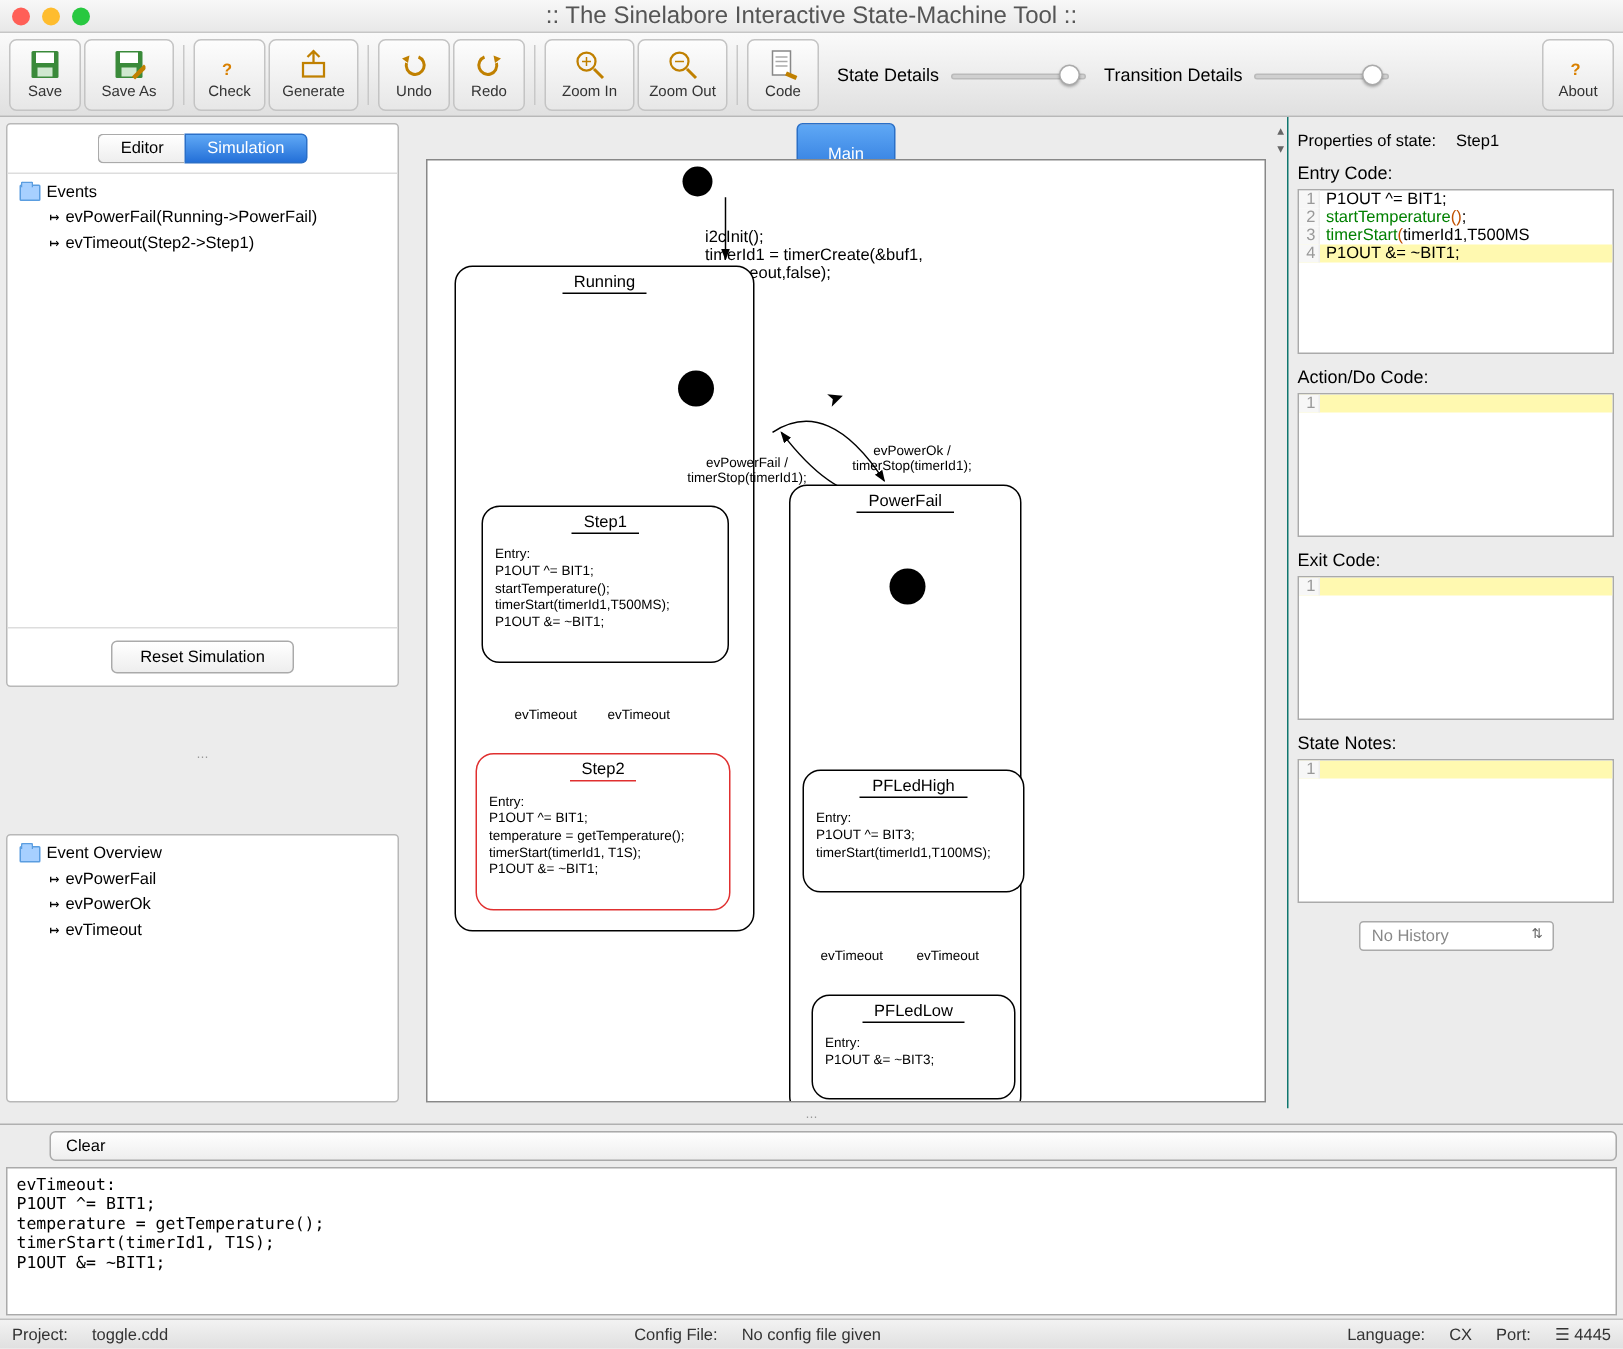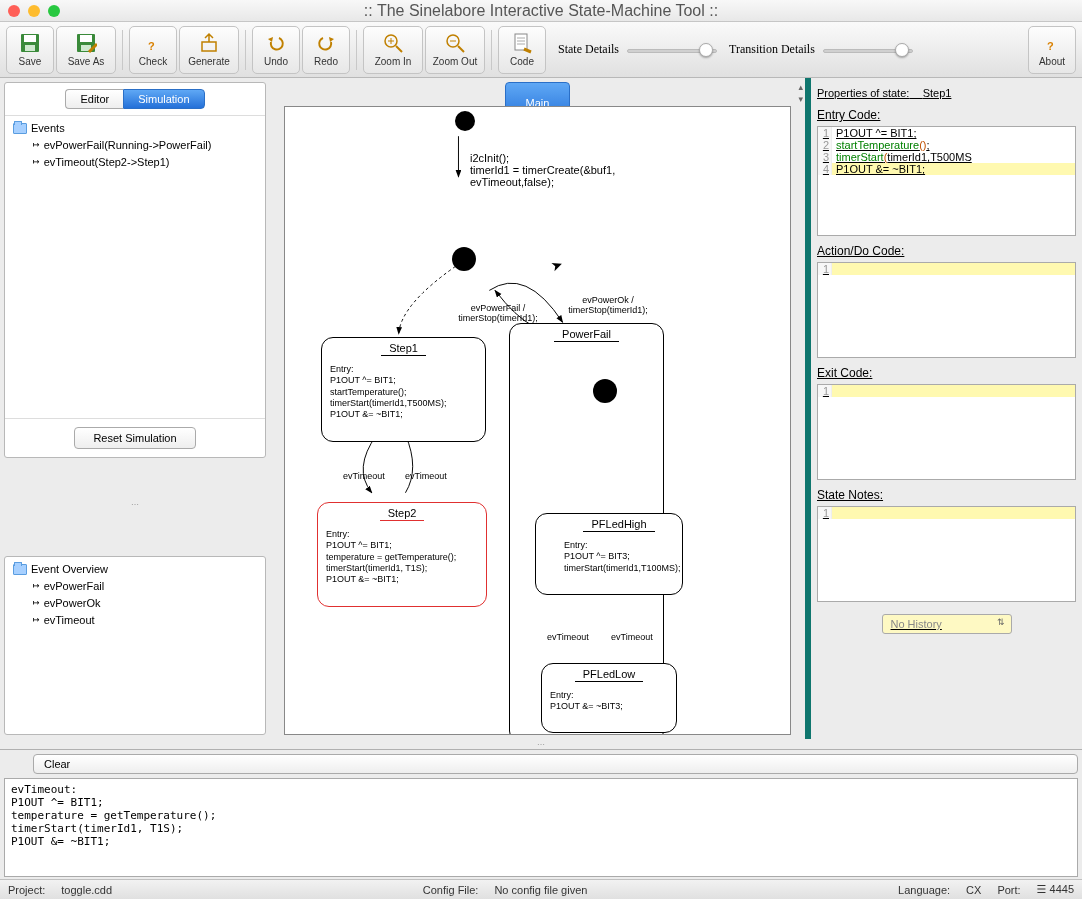--- a/index.html
+++ b/index.html
@@ -9,21 +9,21 @@
 .dot { width:12px; height:12px; border-radius:50%; }
 .dot.red{background:#ff5f57;}.dot.yellow{background:#febc2e;}.dot.green{background:#28c840;}
 .wintitle { position:absolute; left:0; right:0; text-align:center; color:#555; font-size:16px; pointer-events:none; }
 .toolbar { height:56px; background:linear-gradient(#fafafa,#e0e0e0); border-bottom:1px solid #b8b8b8; display:flex; align-items:center; padding:0 6px; gap:2px; }
 .tbtn { width:48px; height:48px; border:1px solid #c4c4c4; border-radius:5px; background:linear-gradient(#fdfdfd,#e7e7e7); display:flex; flex-direction:column; align-items:center; justify-content:center; gap:2px; cursor:pointer; }
 .tbtn.wide{width:60px;}
 .tbtn .ico{width:22px;height:22px;display:flex;align-items:center;justify-content:center;}
 .tbtn .lbl{font-size:10px;color:#333;}
 .tsep{width:1px;height:40px;background:#c8c8c8;margin:0 4px;}
 .slider-group{display:flex;align-items:center;gap:8px;margin-left:10px;}
-.slider-group .sl-label{font-size:12px;font-family:Liberation Serif, serif;}
+.slider-group .sl-label{font-size:12px;}
 .slider{width:90px;height:16px;position:relative;}
 .slider .track{position:absolute;top:7px;left:0;right:0;height:4px;background:#d0d0d0;border-radius:2px;border:1px solid #bbb;}
 .slider .thumb{position:absolute;top:1px;width:14px;height:14px;border-radius:50%;background:#fff;border:1px solid #aaa;box-shadow:0 1px 2px rgba(0,0,0,.3);}
 .tspacer{flex:1;}
 .main-row{flex:1;display:flex;overflow:hidden;}
 .left-col{width:270px;display:flex;flex-direction:column;padding:4px;gap:41px;}
 .panel{background:#fff;border:1px solid #b8b8b8;border-radius:3px;display:flex;flex-direction:column;overflow:hidden;}
 .panel.events{flex:0 0 376px;}
 .panel.overview{flex:1;margin-top:6px;}
 .tabs{display:flex;justify-content:center;padding:6px;border-bottom:1px solid #ddd;}
@@ -39,32 +39,32 @@
 .arrow-r{font-family:monospace;}
 .reset-row{padding:8px;border-top:1px solid #ddd;display:flex;justify-content:center;}
 .btn{border:1px solid #aaa;border-radius:4px;padding:4px 18px;background:linear-gradient(#fff,#eee);cursor:pointer;}
 .grip{height:10px;display:flex;justify-content:center;align-items:center;color:#999;font-size:8px;}
 .center-col{flex:1;position:relative;background:#ececec;padding:4px;}
 .main-tab-wrap{display:flex;justify-content:center;margin-bottom:4px;}
 .main-tab{background:linear-gradient(#5fa8f5,#2470d8);color:#fff;border:1px solid #2a6fc7;border-radius:4px;padding:14px 20px;cursor:pointer;}
 .canvas-wrap{position:absolute;top:28px;left:14px;right:14px;bottom:4px;background:#fff;border:1px solid #888;overflow:hidden;}
 .canvas{position:relative;width:100%;height:100%;}
 .scroll-ind{position:absolute;font-size:9px;color:#666;}
-.right-col{width:277px;padding:8px 6px;border-left:6px solid #0f766e;overflow:hidden;text-decoration:underline;}
+.right-col{width:224px;padding:8px 6px;border-left:1px solid #0f766e;overflow:hidden;}
 .prop-hdr{font-size:12px;margin-bottom:8px;}
 .prop-section{font-size:12px;margin:8px 0 4px;}
 .codebox{background:#fff;border:1px solid #aaa;min-height:82px;position:relative;font-family:Menlo,monospace;font-size:11px;overflow:hidden;}
 .codebox.sm{min-height:96px;}
 .codebox .line{display:flex;}
 .codebox .ln{width:14px;text-align:right;color:#999;background:#f7f7f7;padding-right:2px;border-right:1px solid #eee;}
 .codebox .tx{padding-left:4px;white-space:pre;flex:1;}
 .hl{background:#fff9b0;}
 .tok-fn{color:#008000;}
 .tok-p{color:#c05000;}
-.hist-select{margin-top:12px;border:1px solid #aaa;border-radius:3px;padding:3px 24px 3px 8px;background:#fef9c3;color:#888;width:130px;margin-left:auto;margin-right:auto;display:block;position:relative;}
+.hist-select{margin-top:12px;border:1px solid #aaa;border-radius:3px;padding:3px 24px 3px 8px;background:#ffffff;color:#888;width:130px;margin-left:auto;margin-right:auto;display:block;position:relative;}
 .bottom-panel{height:130px;border-top:1px solid #b0b0b0;display:flex;flex-direction:column;background:#ececec;}
 .clear-row{padding:4px;margin-left:29px;}
 .log{flex:1;background:#fff;border:1px solid #aaa;margin:0 4px 2px 4px;padding:4px 6px;font-family:Menlo,monospace;font-size:11px;overflow:hidden;white-space:pre;}
 .statusbar{height:20px;background:linear-gradient(#f2f2f2,#e0e0e0);border-top:1px solid #c0c0c0;display:flex;align-items:center;padding:0 8px;gap:16px;font-size:11px;color:#333;}
 .statusbar .fill{flex:1;}
 
 .state-box{position:absolute;border:1px solid #000;border-radius:12px;background:#fff;}
 .state-box.red{border:1.5px solid #e03030;}
 .state-title{text-align:center;padding:4px;}
 .state-title .u{display:inline-block;border-bottom:1px solid #000;padding:0 8px 1px;}
@@ -285,20 +285,23 @@
 
           <path d="M290 490 Q 270 525 290 560" stroke="#000" fill="none" marker-end="url(#ah)"></path>
           <path d="M340 560 Q 360 525 340 490" stroke="#000" fill="none" marker-end="url(#ah)"></path>
         </svg>
 
         <div class="blackdot" style="left:170px;top:4px;width:20px;height:20px;"></div>
         <div class="edge-label" style="left:185px;top:45px;width:220px;text-align:left;">
           <span>i2cInit();</span><br><span>timerId1 = timerCreate(&amp;buf1, evTimeout,false);</span>
         </div>
 
+        <div class="state-box" style="left:18px;top:70px;width:200px;height:444px;">
+          <div class="state-title"><span class="u">Running</span></div>
+        </div>
         <div class="blackdot" style="left:167px;top:140px;width:24px;height:24px;"></div>
 
         <div class="edge-label" style="left:168px;top:180px;width:90px;margin-top:16px;">evPowerFail /<br>timerStop(timerId1);</div>
         <div class="edge-label" style="left:278px;top:188px;width:90px;">evPowerOk /<br>timerStop(timerId1);</div>
 
         <div class="state-box" style="left:36px;top:230px;width:165px;height:105px;">
           <div class="state-title"><span class="u">Step1</span></div>
           <div class="state-body" style="white-space:pre;">Entry:
 P1OUT ^= BIT1;
 startTemperature();
@@ -310,26 +313,26 @@
 
         <div class="state-box red" style="left:32px;top:395px;width:170px;height:105px;">
           <div class="state-title"><span class="u red">Step2</span></div>
           <div class="state-body" style="white-space:pre;">Entry:
 P1OUT ^= BIT1;
 temperature = getTemperature();
 timerStart(timerId1, T1S);
 P1OUT &amp;= ~BIT1;</div>
         </div>
 
-        <div class="state-box" style="left:224px;top:216px;width:155px;height:420px;">
+        <div class="state-box" style="left:241px;top:216px;width:155px;height:420px;">
           <div class="state-title"><span class="u">PowerFail</span></div>
         </div>
         <div class="blackdot" style="left:308px;top:272px;width:24px;height:24px;"></div>
 
-        <div class="state-box" style="left:250px;top:406px;width:148px;height:82px;padding-left:20px;">
+        <div class="state-box" style="left:250px;top:406px;width:148px;height:82px;">
           <div class="state-title"><span class="u">PFLedHigh</span></div>
           <div class="state-body" style="white-space:pre;">Entry:
 P1OUT ^= BIT3;
 timerStart(timerId1,T100MS);</div>
         </div>
         <div class="edge-label" style="left:262px;top:525px;">evTimeout</div>
         <div class="edge-label" style="left:326px;top:525px;">evTimeout</div>
 
         <div class="state-box" style="left:256px;top:556px;width:136px;height:70px;">
           <div class="state-title"><span class="u">PFLedLow</span></div>

